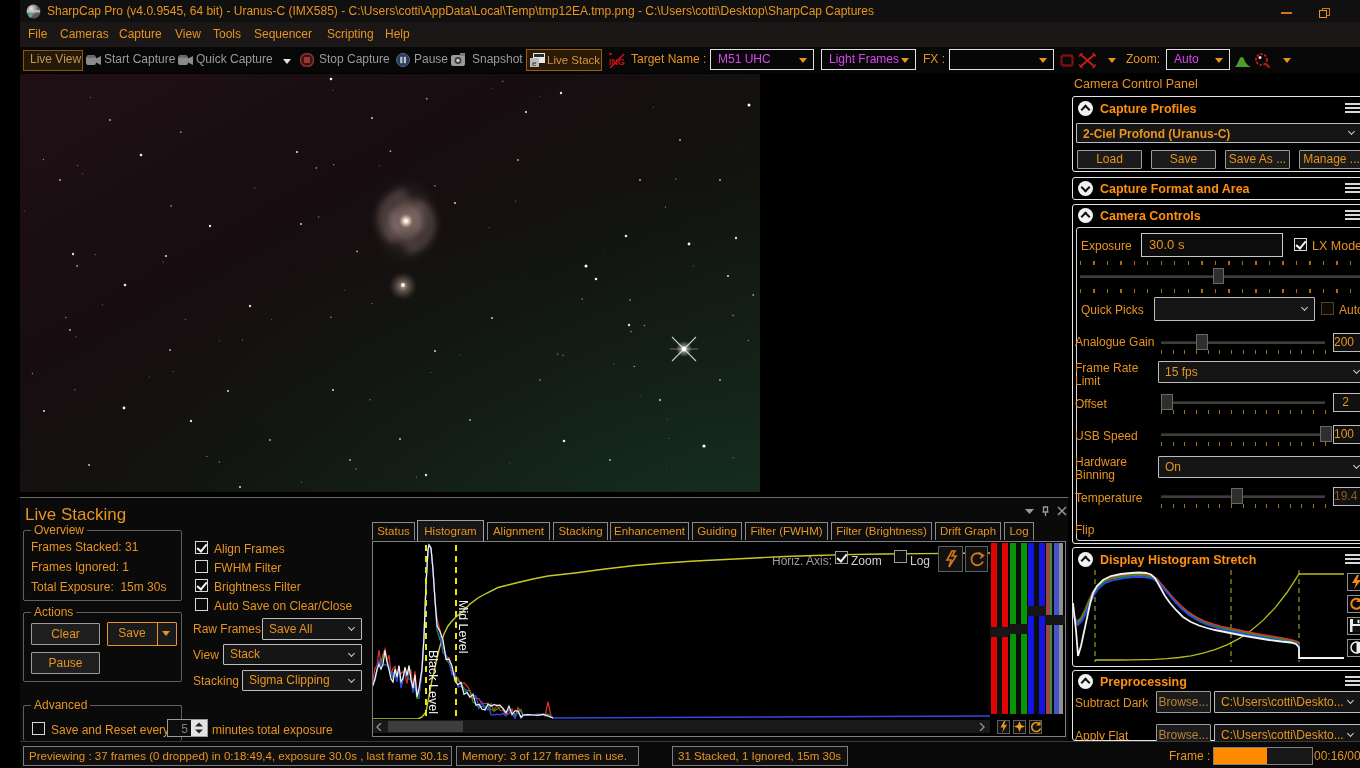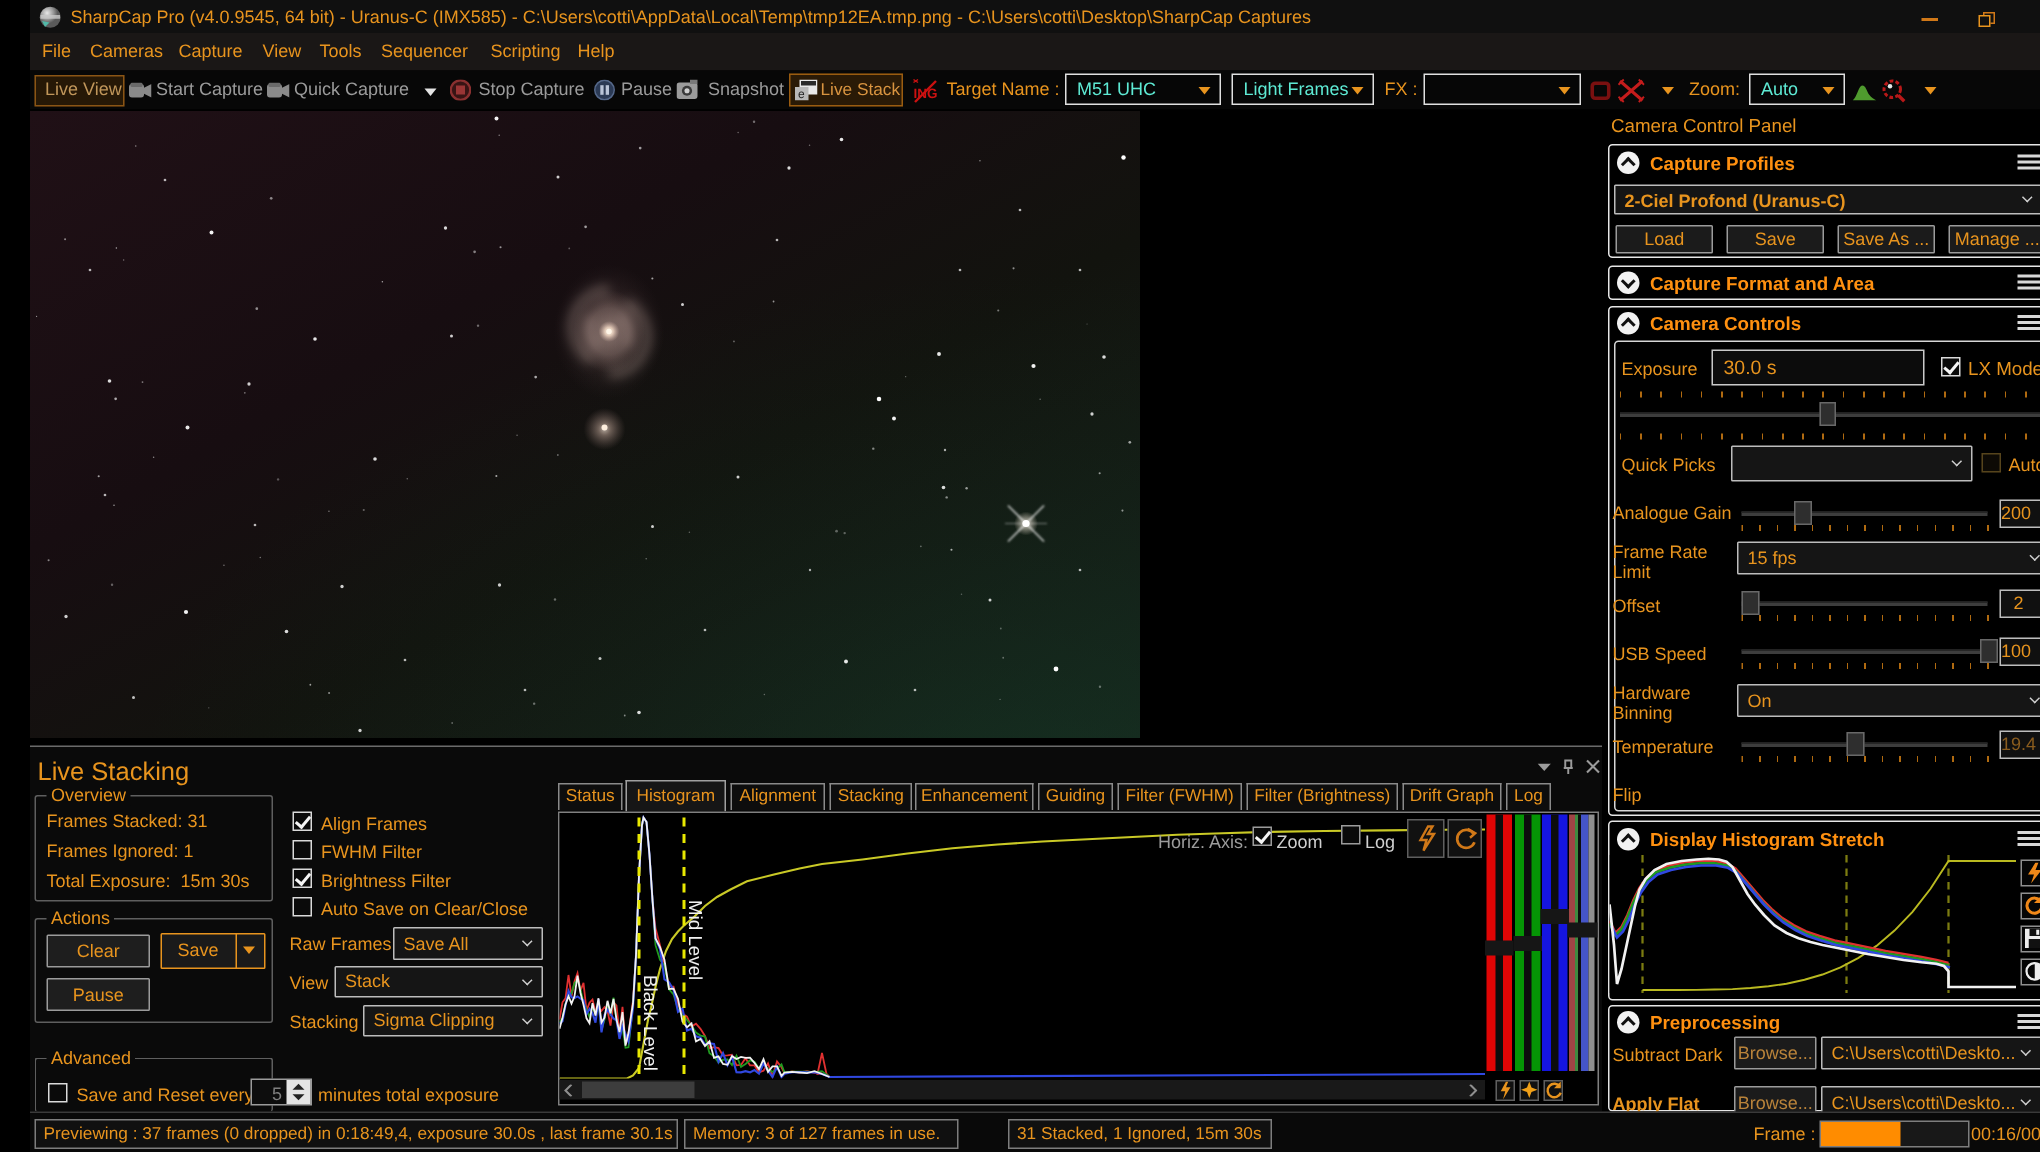--- a/index.html
+++ b/index.html
@@ -21,21 +21,21 @@
 .track{position:absolute;height:3px;background:#3d3d3d;border-top:1px solid #262626;}
 .thumb{position:absolute;width:11px;height:16px;background:#2e2e2e;border:1px solid #686868;}
 .ticks{position:absolute;height:4px;background:repeating-linear-gradient(90deg,#b06a10 0 1px,transparent 1px 13.5px);}
 .vbox{position:absolute;background:#101010;border:1px solid #bdbdbd;color:#e8941e;font-size:12px;text-align:right;padding-right:16px;line-height:17px;}
 .grp{position:absolute;border:1px solid #5f5f5f;border-radius:2px;}
 .grplbl{position:absolute;top:-8px;left:7px;background:#0a0a0a;padding:0 3px;font-size:12px;color:#e8941e;white-space:nowrap;}
 .tab{position:absolute;top:2px;height:18px;background:#0d0d0d;border:1px solid #8a8a8a;border-bottom:none;color:#e8941e;font-size:11.5px;text-align:center;line-height:17px;white-space:nowrap;}
 .seg{position:absolute;top:4px;height:20px;border:1px solid #7d7d7d;background:#101010;color:#e8941e;font-size:11.5px;line-height:18px;padding:0 5px;white-space:nowrap;}
 .tbtxt{position:absolute;top:5px;font-size:12px;color:#9b9b9b;white-space:nowrap;}
 .tbor{position:absolute;top:5px;font-size:12px;color:#e8941e;white-space:nowrap;}
-.tdd{position:absolute;top:2px;height:21px;background:#060606;border:1px solid #e0e0e0;color:#5eead4;font-size:12px;line-height:19px;padding-left:7px;}
+.tdd{position:absolute;top:2px;height:21px;background:#060606;border:1px solid #e0e0e0;color:#d946ef;font-size:12px;line-height:19px;padding-left:7px;}
 .tdd .tri{position:absolute;right:6px;top:8px;width:0;height:0;border-left:4px solid transparent;border-right:4px solid transparent;border-top:5px solid #e8941e;}
 .ibtn{position:absolute;width:18px;height:18px;background:#050505;border:1px solid #8f8f8f;}
 .obtn{position:absolute;width:23px;height:25px;background:#111;border:1px solid #5f5f5f;}
 </style></head><body>
 <div id="app">
 
 <div class="ab" style="left:0;top:0;width:1360px;height:22px;background:#101010;">
 <svg class="ab" style="left:6px;top:4px" width="15" height="15">
         <defs>
           <radialGradient id="pl" cx="35%" cy="30%">
@@ -440,21 +440,21 @@
       <circle cx="6.5" cy="6.5" r="5.5" fill="none" stroke="#ededed" stroke-width="1.5"></circle>
       <path d="M6.5 1 A5.5 5.5 0 0 1 6.5 12z" fill="#ededed"></path>
     </svg>
 <div class="sec" style="top:670px;height:71px;"></div>
 <div class="circ up" style="left:1058px;top:674px;"></div>
     <div class="sechead" style="left:1080px;top:675px;">Preprocessing</div>
     <div class="burger" style="left:1325px;top:676px;"></div>
 <div class="lbl" style="left:1055px;top:696px;">Subtract Dark</div>
 <div class="btn" style="left:1136px;top:691px;width:55px;height:22px;line-height:20px;color:#b9833a;">Browse...</div>
 <div class="dd" style="left:1194px;top:691px;width:147px;height:22px;line-height:20px;">C:\Users\cotti\Deskto...<div class="ch"></div></div>
-<div class="lbl" style="left:1055px;top:729px;font-weight:bold;">Apply Flat</div>
+<div class="lbl" style="left:1055px;top:729px;">Apply Flat</div>
 <div class="btn" style="left:1136px;top:724px;width:55px;height:22px;line-height:20px;color:#b9833a;">Browse...</div>
 <div class="dd" style="left:1194px;top:724px;width:147px;height:22px;line-height:20px;">C:\Users\cotti\Deskto...<div class="ch"></div></div>
 <div class="ab" style="left:1349px;top:75px;width:11px;height:666px;background:#111;"></div>
 <svg class="ab" style="left:1351px;top:82px" width="8" height="6">
       <path d="M0 5 L4 0 L8 5" fill="none" stroke="#b9b9b9" stroke-width="1.4"></path>
     </svg>
 <svg class="ab" style="left:1351px;top:729px" width="8" height="6">
       <path d="M0 0 L4 5 L8 0" fill="none" stroke="#b9b9b9" stroke-width="1.4"></path>
     </svg>
 <div class="ab" style="left:0;top:497px;width:1048px;height:244px;background:#0a0a0a;border-top:1px solid #6a6a6a;">

